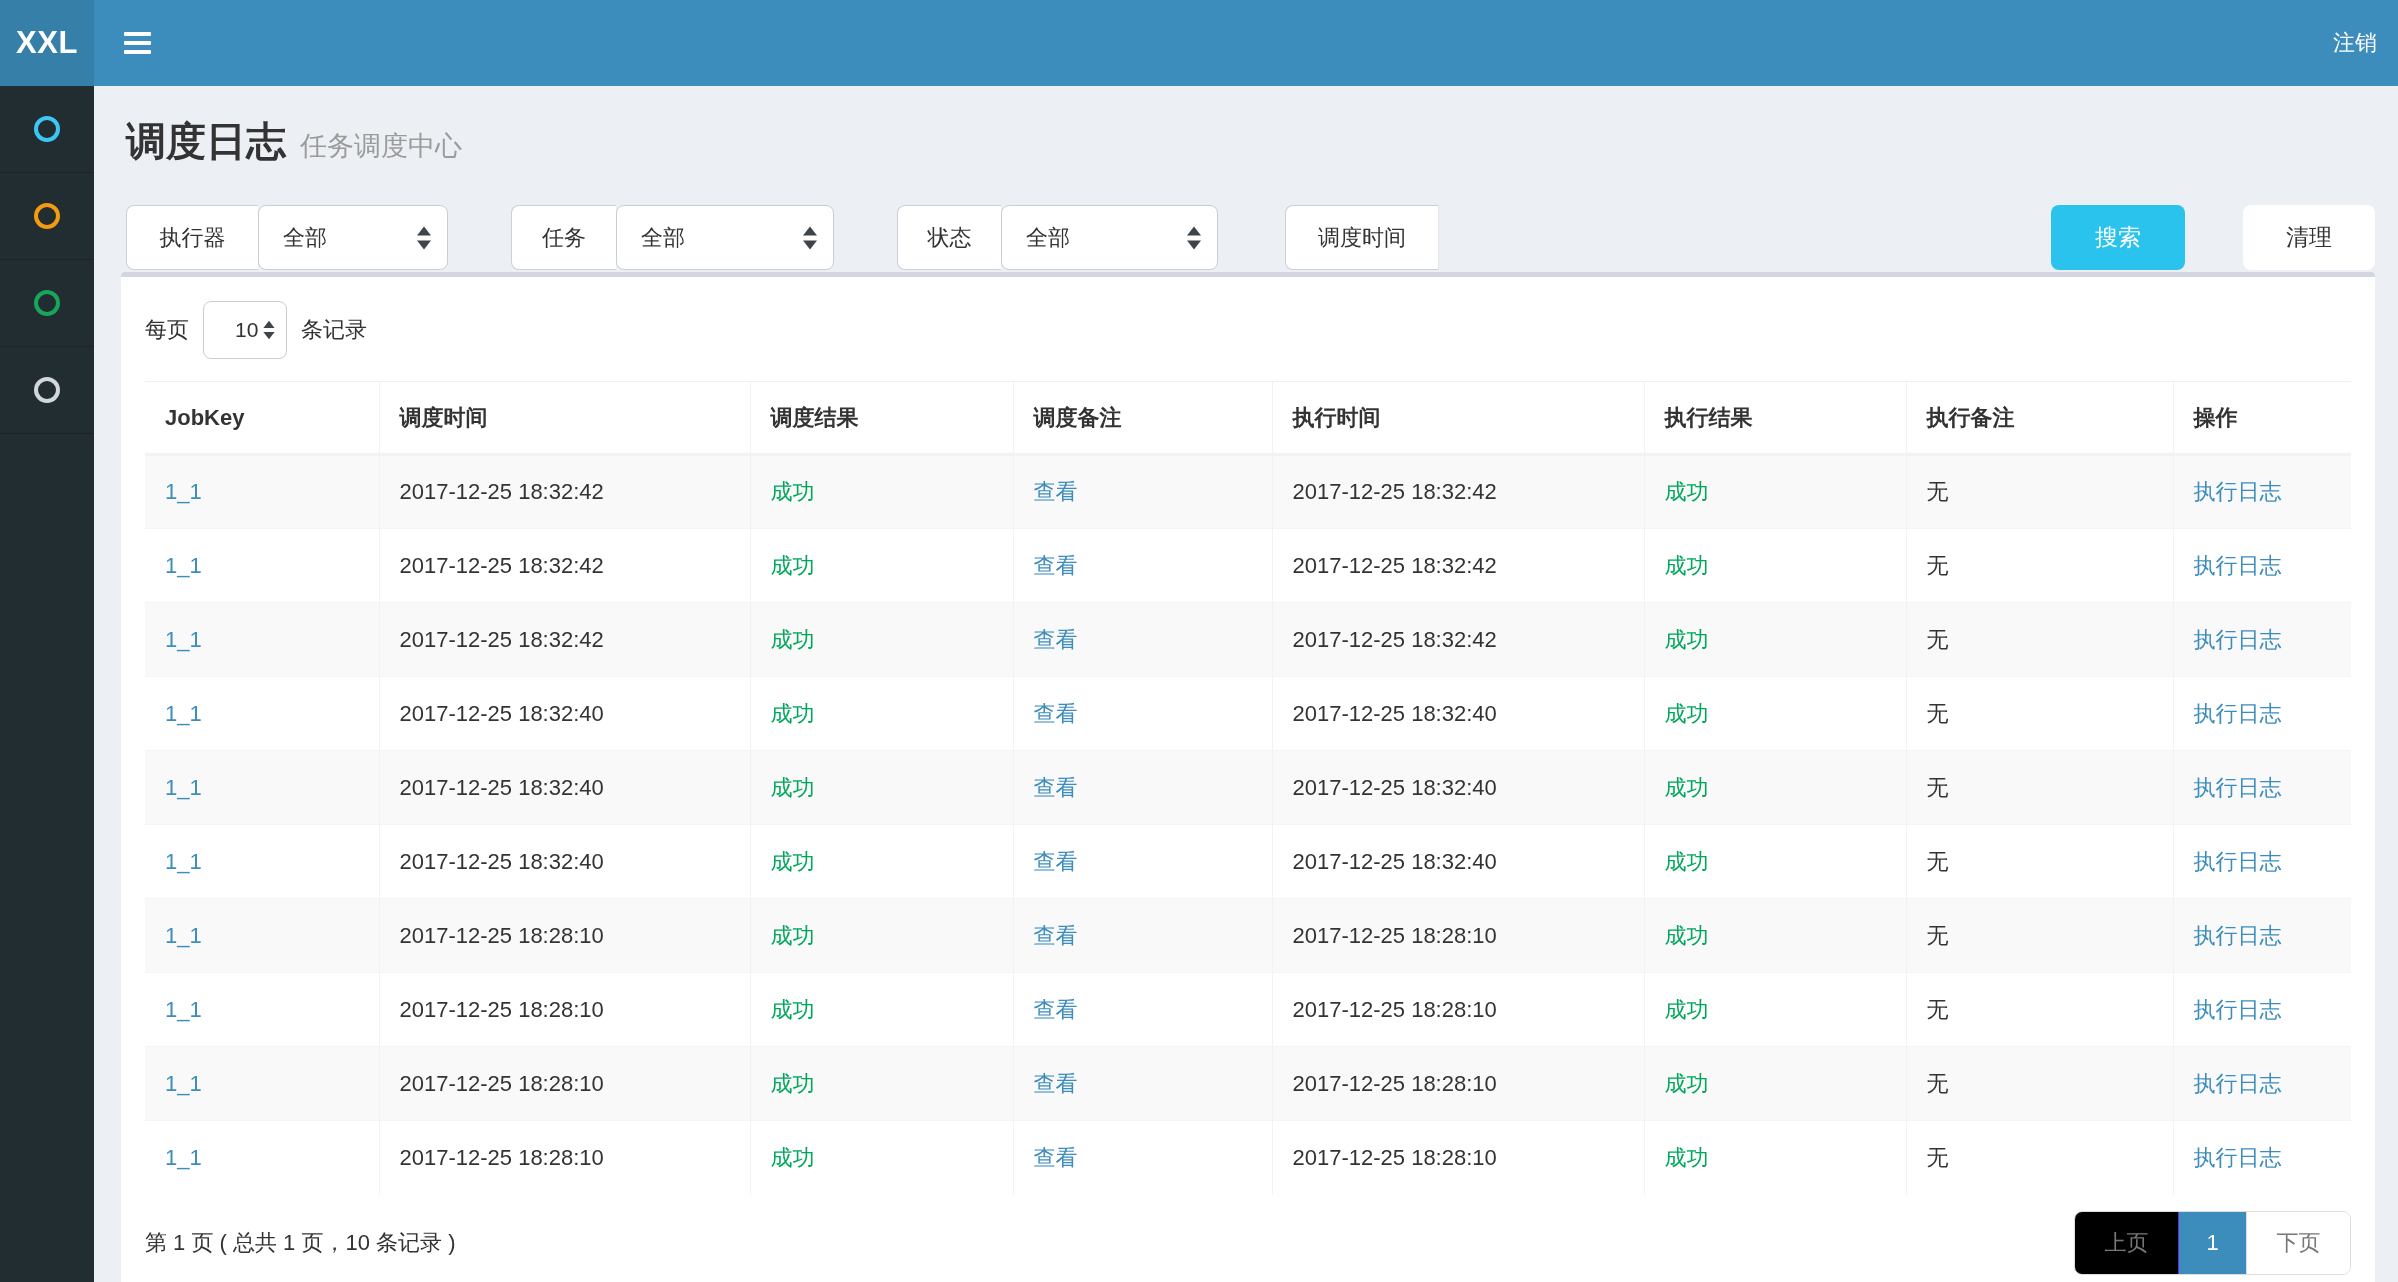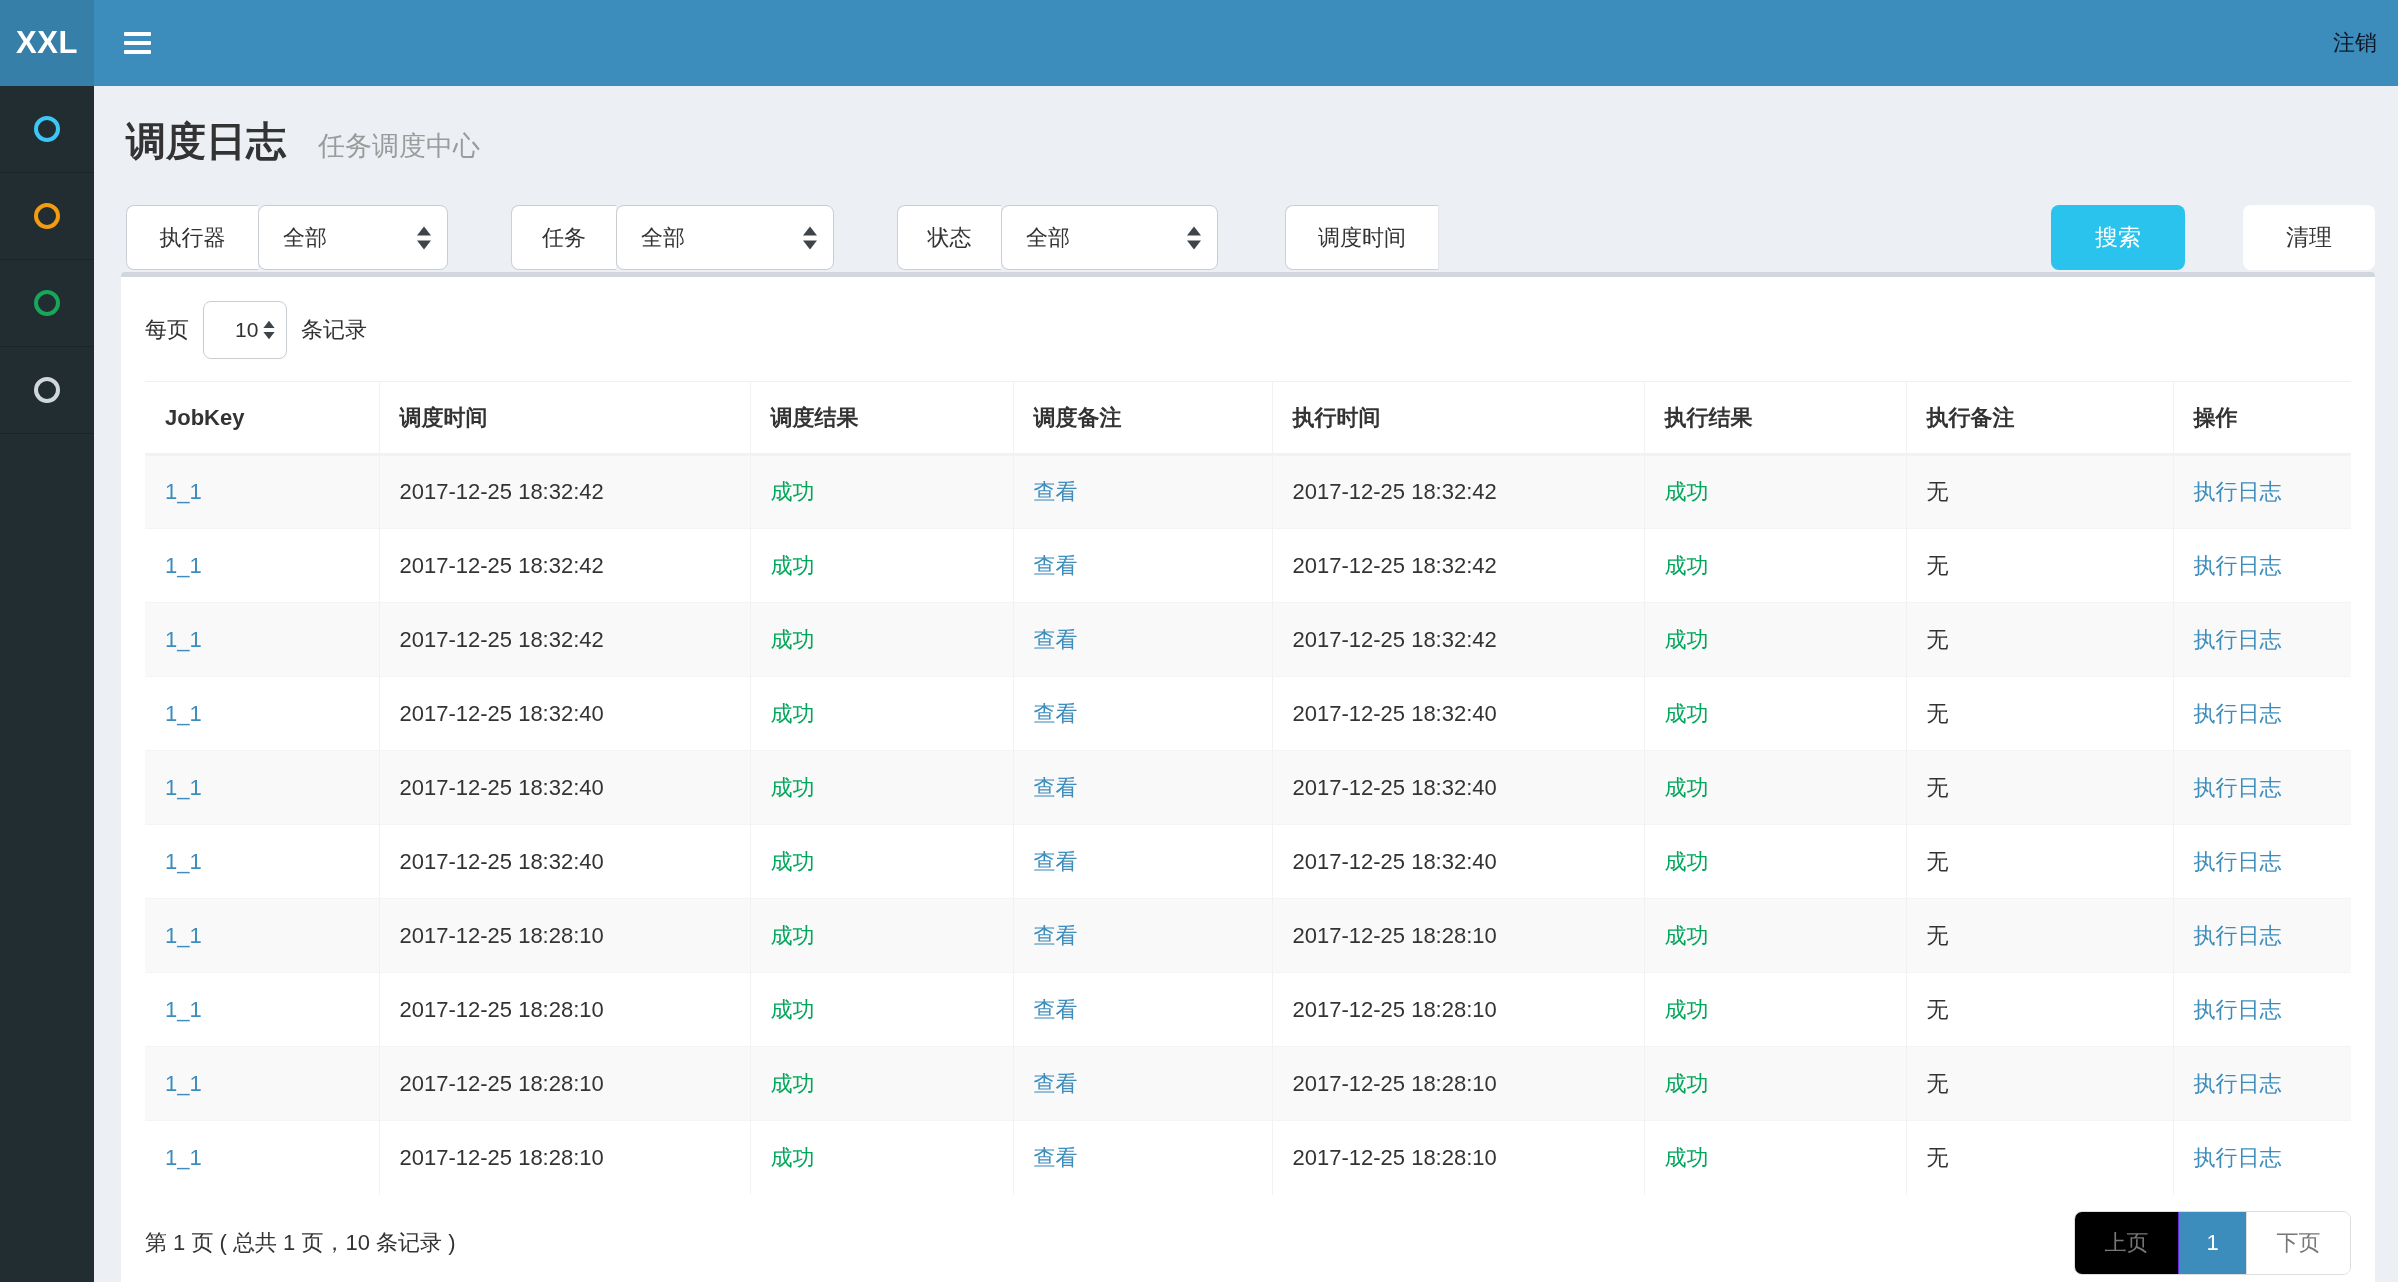--- a/index.html
+++ b/index.html
@@ -6,30 +6,30 @@
   html,body { width:2398px; height:1282px; overflow:hidden; }
   body {
     font-family:"Liberation Sans","DejaVu Sans",sans-serif;
     background:#ecf0f5; color:#333; font-size:22px;
   }
   
   .navbar { position:absolute; top:0; left:0; width:2398px; height:86px; background:#3c8dbc; display:flex; align-items:stretch; z-index:10; }
   .logo { width:94px; height:86px; background:#367fa9; color:#fff; font-size:31px; font-weight:bold; display:flex; align-items:center; justify-content:center; letter-spacing:.5px; }
   .nav-burger { padding:0 30px; display:flex; flex-direction:column; justify-content:center; gap:5px; cursor:pointer; }
   .nav-burger i { display:block; width:27px; height:4px; background:#fff; border-radius:1px; }
-  .nav-logout { margin-left:auto; display:flex; align-items:center; padding-right:21px; color:#0f172a; font-size:22px; cursor:pointer; }
+  .nav-logout { margin-left:auto; display:flex; align-items:center; padding-right:21px; color:#ffffff; font-size:22px; cursor:pointer; }
   
   .sidebar { position:absolute; top:86px; left:0; bottom:0; width:94px; background:#222d32; }
   .side-item { height:87px; display:flex; align-items:center; justify-content:center; cursor:pointer; border-bottom:1px solid rgba(0,0,0,.18); }
   .circle-icon { width:26px; height:26px; border:4px solid #fff; border-radius:50%; }
   
   .main { position:absolute; top:86px; left:94px; right:0; bottom:0; }
   .content-header { padding:28px 23px 0 32px; }
   .page-title { display:inline; font-size:40px; font-weight:700; color:#333; }
-  .page-subtitle { font-size:27px; color:#9b9b9b; margin-left:32px; }
+  .page-subtitle { font-size:27px; color:#9b9b9b; margin-left:14px; }
   
   .filter-row { margin:36px 23px 0 32px; height:65px; display:flex; align-items:stretch; font-size:22px;border-radius:32px; }
   .igroup { display:flex; }
   .igroup-label { background:#fff; border:1px solid #ccd0d6; border-right:none; border-radius:8px 0 0 8px; display:flex; align-items:center; justify-content:center; color:#333; }
   .fake-select { position:relative; background:#fff; border:1px solid #c8cdd2; border-radius:8px; display:flex; align-items:center; padding:0 52px 0 24px; cursor:pointer; }
   .carets { position:absolute; right:16px; top:50%; transform:translateY(-50%); display:flex; flex-direction:column; align-items:center; }
   .c-up { width:0; height:0; border-left:7px solid transparent; border-right:7px solid transparent; border-bottom:9px solid #3f4449; }
   .c-down { width:0; height:0; border-left:7px solid transparent; border-right:7px solid transparent; border-top:9px solid #3f4449; margin-top:5px; }
   .date-input { background:#ececec; border:1px solid #d5d5d5; border-left:none; border-radius:0 8px 8px 0; color:#4a4a4a; display:flex; align-items:center; padding-left:25px; width:545px; cursor:text; }
   .lbl-executor { width:132px; } .sel-executor { width:190px; }

